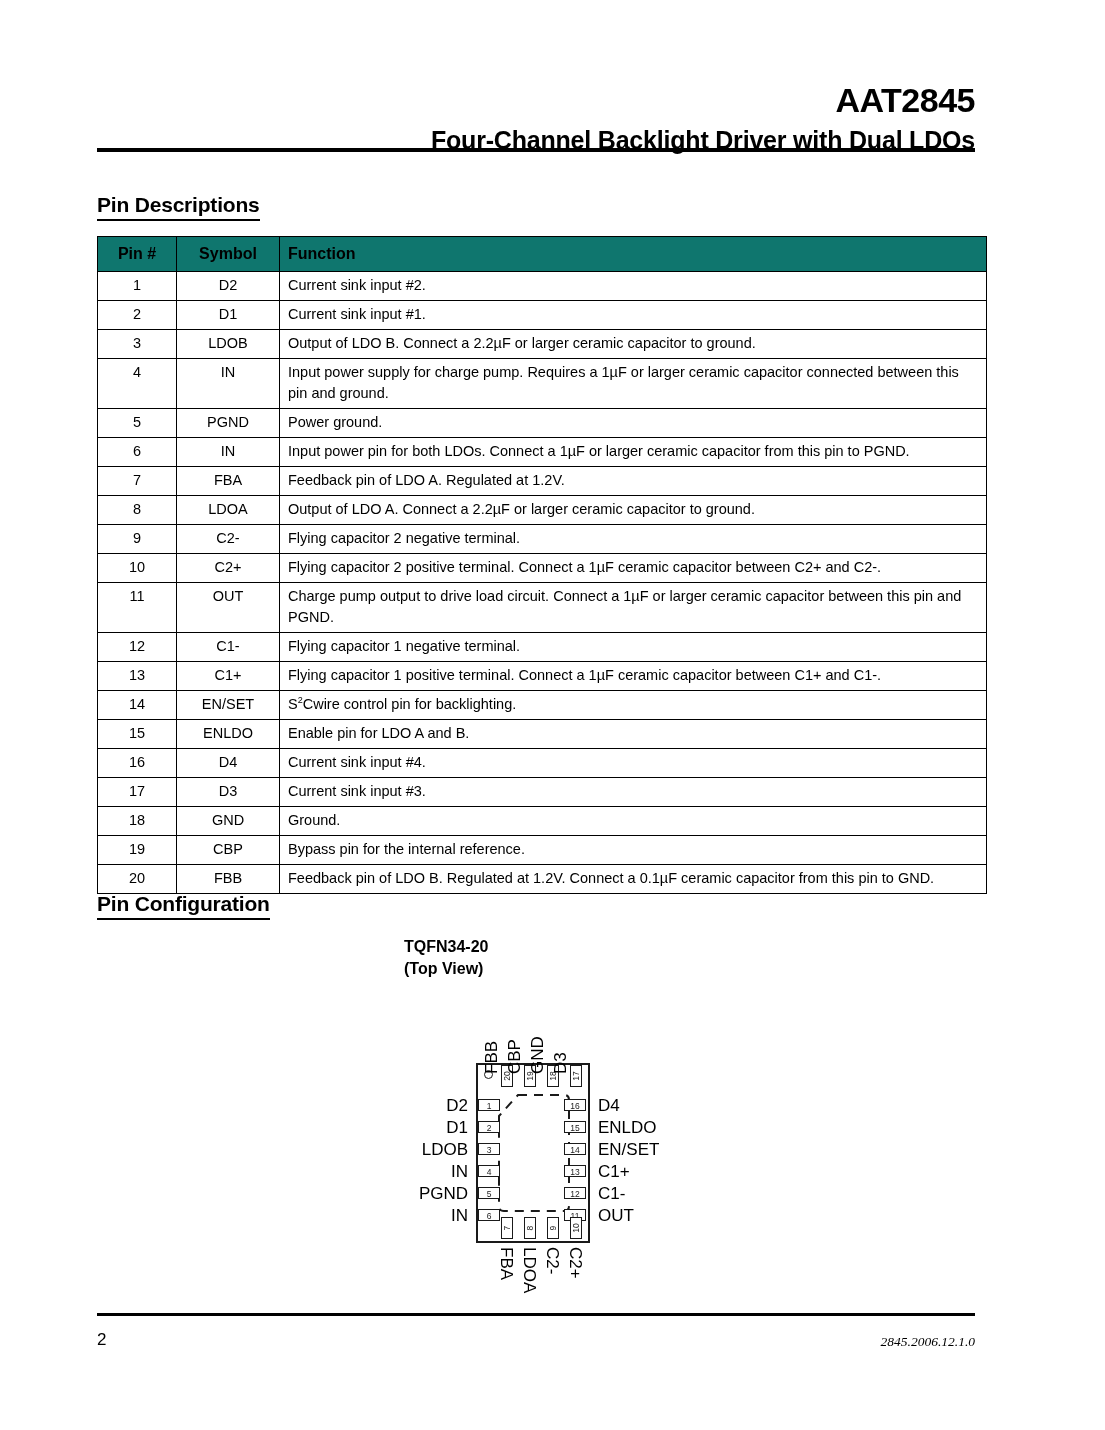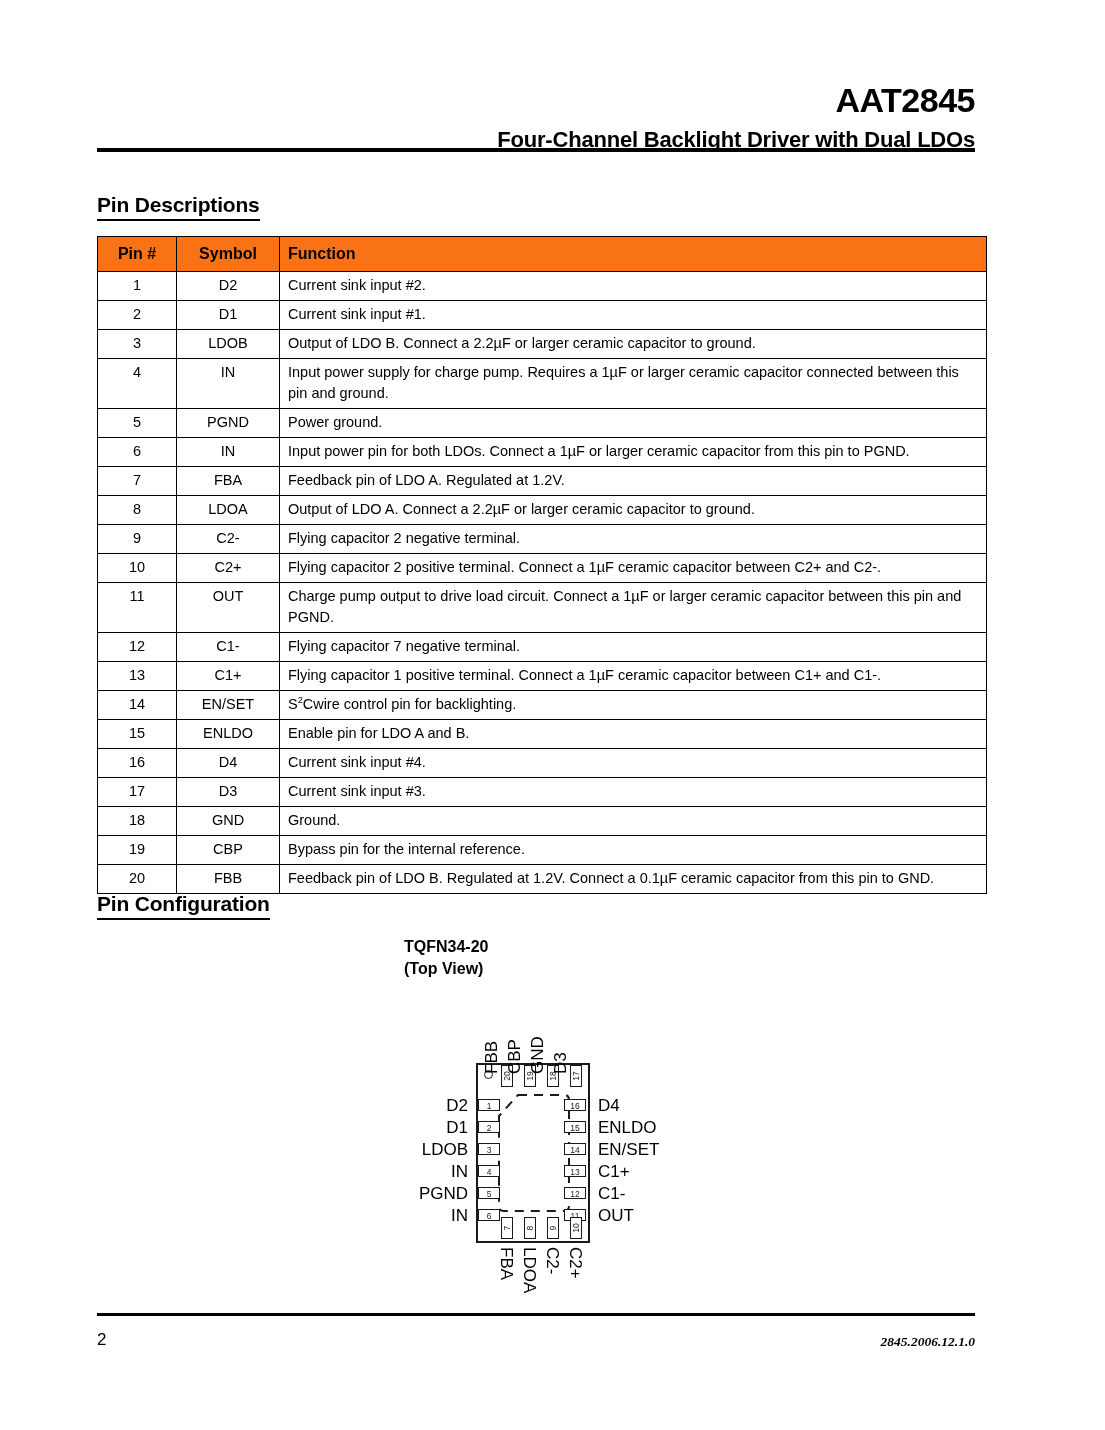--- a/index.html
+++ b/index.html
@@ -91,21 +91,21 @@
     font-weight: bold;
     line-height: 36px;
     letter-spacing: -0.5px;
     text-align: right;
     white-space: nowrap;
   }
   .part-subtitle {
     position: absolute;
     right: 0px;
     top: 88px;
-    font-size: 22px;
+    font-size: 25px;
     font-weight: bold;
     line-height: 24px;
     letter-spacing: -0.2px;
     text-align: right;
     white-space: nowrap;
   }
   .header-rule {
     position: absolute;
     left: 97px;
     top: 148px;
@@ -138,21 +138,21 @@
     table-layout: fixed;
     font-size: 14.5px;
   }
   .pintable th, .pintable td {
     border: 1px solid #000;
     padding: 3px 0 4px 0;
     vertical-align: top;
     line-height: 21px;
   }
   .pintable thead th {
-    background: #f97316;
+    background: #0f766e;
     font-weight: bold;
     font-size: 16px;
     padding-top: 6px;
     padding-bottom: 7px;
   }
   .col-pin  { width: 78px;  text-align: center; }
   .col-sym  { width: 102px; text-align: center; }
   .col-func { width: 698px; text-align: left; padding-left: 8px !important; }
   .pintable thead .col-pin,
   .pintable thead .col-sym { text-align: center; }
@@ -294,21 +294,20 @@
   }
   .footer-rev {
     position: absolute;
     right: 130px;
     top: 1333px;
     font-size: 13.5px;
     font-style: italic;
     font-family: "Liberation Serif", serif;
     line-height: 18px;
     white-space: nowrap;
-    font-weight: bold;
   }
 </style>
 </head>
 <body>
 
 <div class="page">
 
   <div class="header">
 
 
@@ -379,21 +378,21 @@
           <td class="col-func func-cell">Flying capacitor 2 positive terminal.  Connect a 1µF ceramic capacitor between C2+ and C2-.</td>
         </tr>
         <tr>
           <td class="col-pin">11</td>
           <td class="col-sym">OUT</td>
           <td class="col-func func-cell">Charge pump output to drive load circuit. Connect a 1µF or larger ceramic capacitor between this pin and PGND.</td>
         </tr>
         <tr>
           <td class="col-pin">12</td>
           <td class="col-sym">C1-</td>
-          <td class="col-func func-cell">Flying capacitor 7 negative terminal.</td>
+          <td class="col-func func-cell">Flying capacitor 1 negative terminal.</td>
         </tr>
         <tr>
           <td class="col-pin">13</td>
           <td class="col-sym">C1+</td>
           <td class="col-func func-cell">Flying capacitor 1 positive terminal.  Connect a 1µF ceramic capacitor between C1+ and C1-.</td>
         </tr>
         <tr>
           <td class="col-pin">14</td>
           <td class="col-sym">EN/SET</td>
           <td class="col-func func-cell">S<sup class="sup2">2</sup>Cwire control pin for backlighting.</td>

